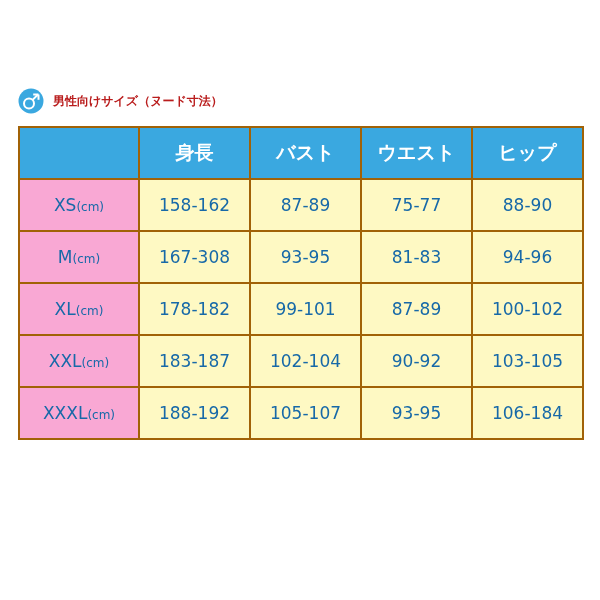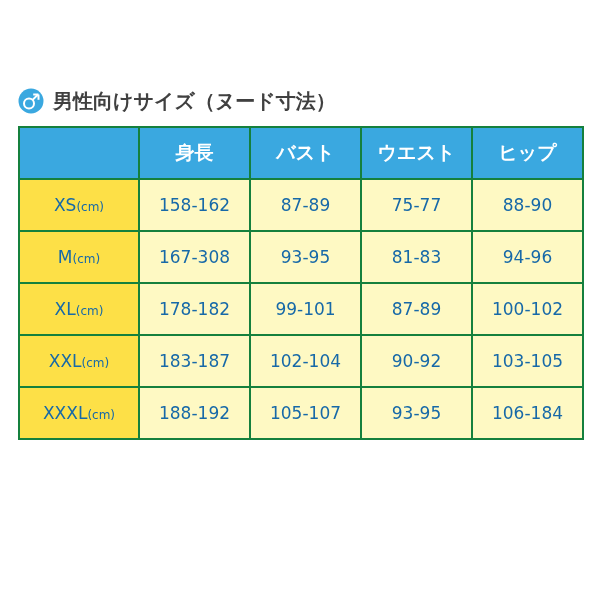--- a/index.html
+++ b/index.html
@@ -28,60 +28,60 @@
     gap: 9px;
   }
   .male-icon {
     width: 26px;
     height: 26px;
     position: relative;
     flex: 0 0 auto;
   }
   .male-icon svg { display: block; }
   .title-text {
-    font-size: 20px;
+    font-size: 12px;
     font-weight: bold;
-    color: #404040;
+    color: #b91c1c;
     letter-spacing: 0px;
     white-space: nowrap;
     line-height: 1;
   }
   table.size-table {
     position: absolute;
     left: 18px;
     top: 126px;
     width: 564px;
     border-collapse: collapse;
     table-layout: fixed;
   }
   table.size-table col.c-label { width: 120px; }
   table.size-table col.c-data  { width: 111px; }
   table.size-table th, table.size-table td {
-    border: 2px solid #15803d;
+    border: 2px solid #a16207;
     text-align: center;
     vertical-align: middle;
     padding: 0;
     height: 50px;
   }
   thead th {
     background: #3aa8e0;
     color: #ffffff;
     font-size: 19px;
     font-weight: bold;
   }
   thead th.corner {
     background: #3aa8e0;
   }
   tbody td {
     background: #fef9c3;
     color: #1769a8;
     font-size: 17px;
   }
   tbody td.row-label {
-    background: #fde047;
+    background: #f9a8d4;
     color: #1769a8;
     font-size: 17px;
   }
   .unit {
     font-size: 12px;
   }
 </style>
 </head>
 <body>
 

